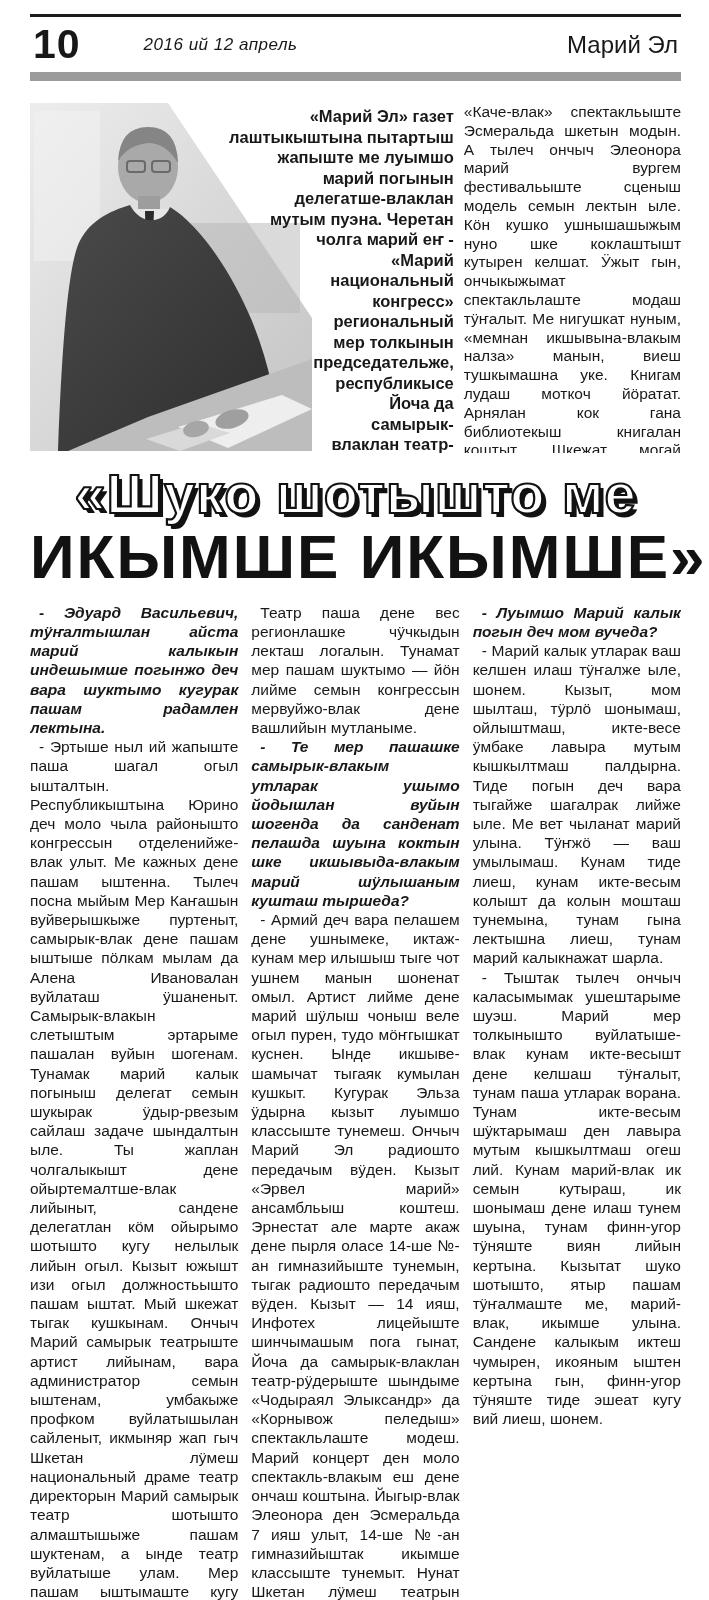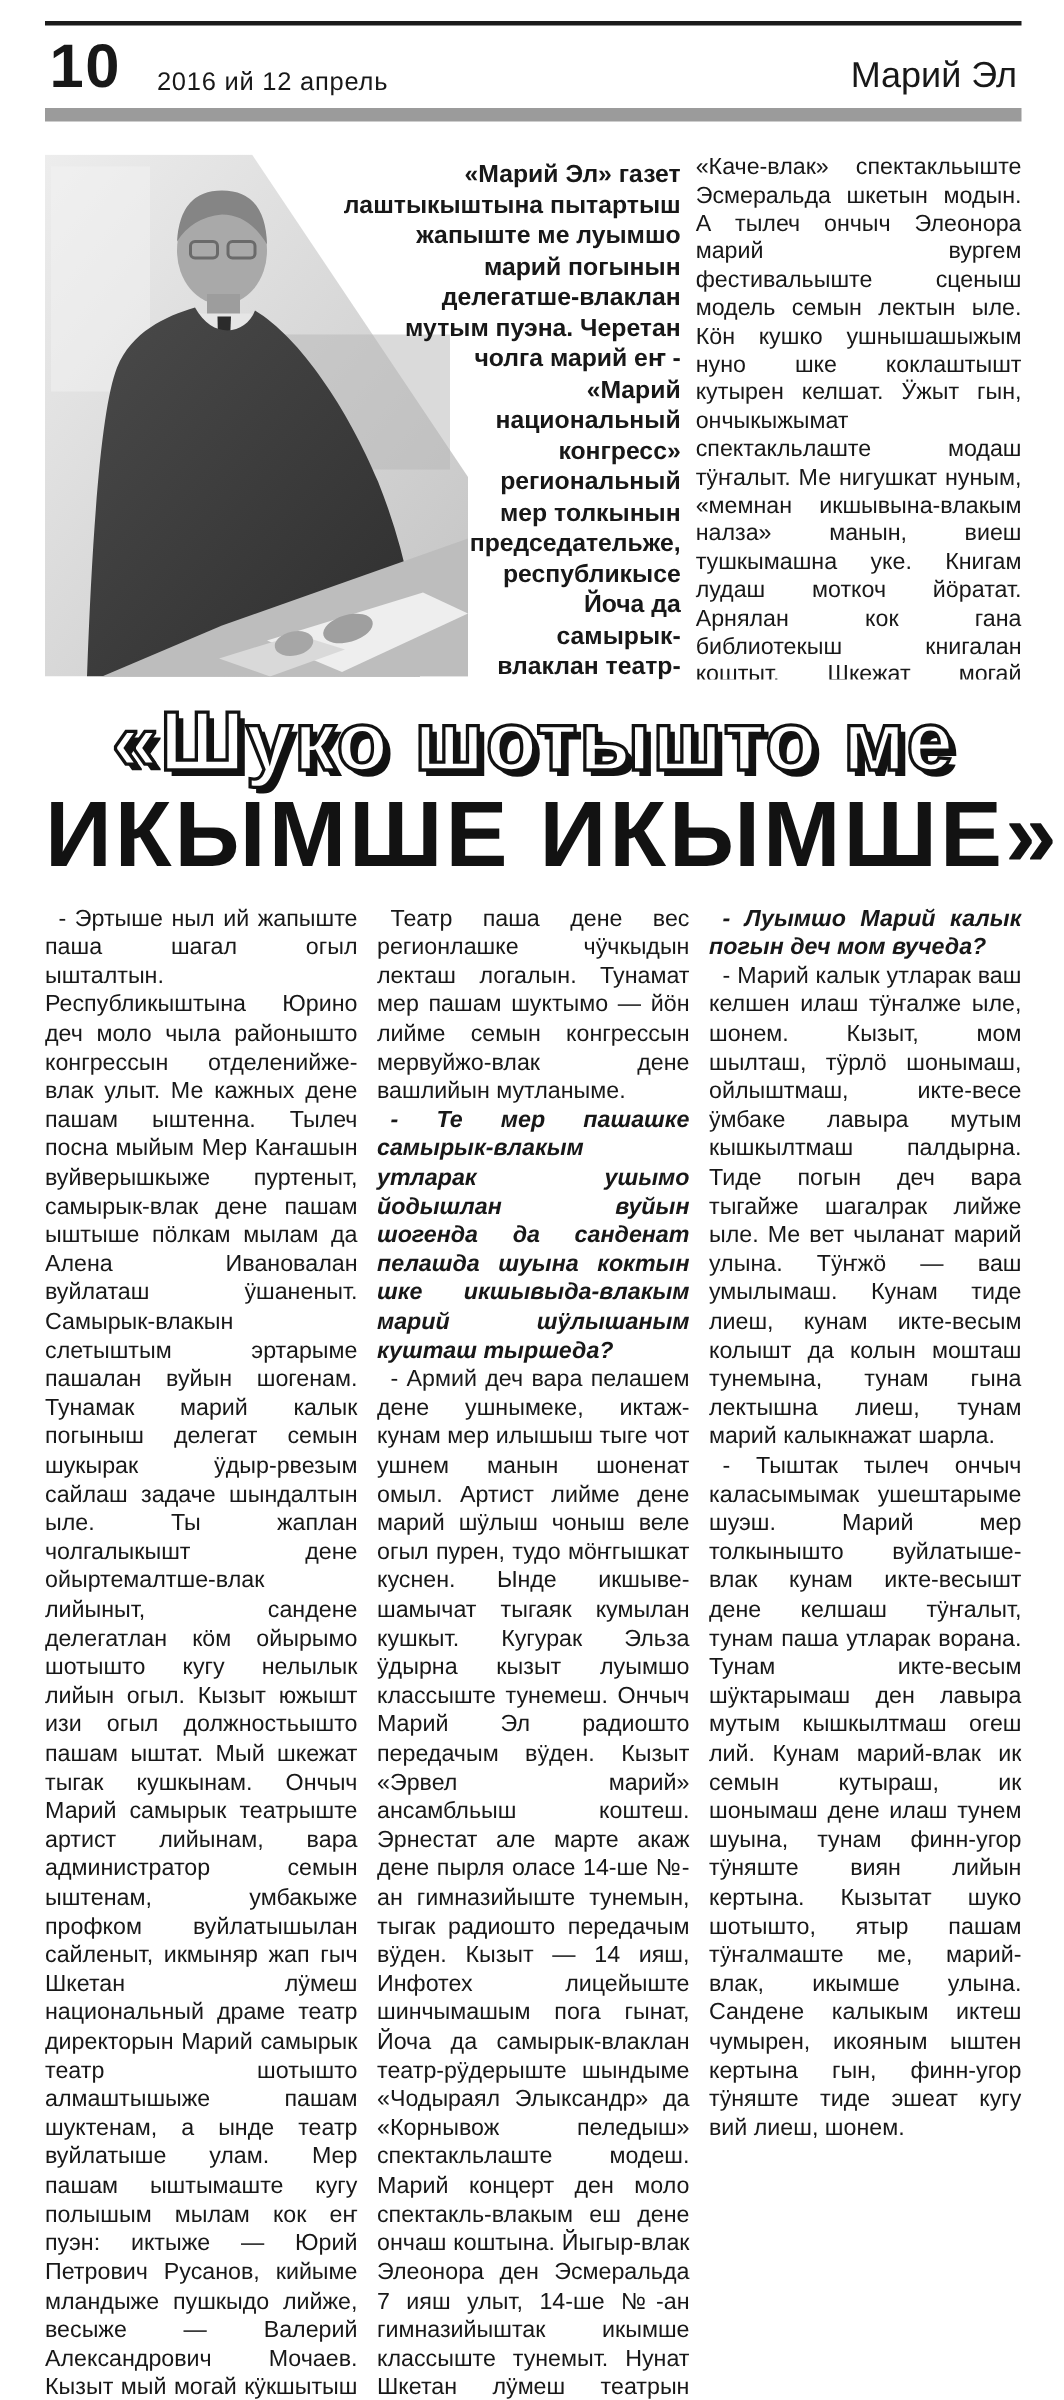--- a/index.html
+++ b/index.html
@@ -3,23 +3,23 @@
 <meta charset="utf-8">
 <style>
   html,body{margin:0;padding:0;}
   body{
     width:709px;height:1600px;overflow:hidden;background:#ffffff;color:#181818;
     font-family:"Liberation Sans","DejaVu Sans",sans-serif;
     -webkit-font-smoothing:antialiased;
   }
   .page{padding:14px 28px 0 30px;}
   .toprule{height:3px;background:#1b1b1b;}
-  .header-row{display:flex;align-items:flex-end;padding:7px 3px 3px 3px;}
+  .header-row{display:flex;align-items:center;padding:7px 3px 3px 3px;gap:23px;}
   .page-num{font-size:41px;font-weight:bold;letter-spacing:1px;line-height:1;}
-  .issue-date{font-size:17px;margin-left:24px;letter-spacing:.5px;}
+  .issue-date{font-size:17px;margin-left:40px;letter-spacing:.5px;font-style:italic;}
   .masthead{margin-left:auto;font-size:24px;}
   .graybar{height:9px;background:#9b9b9b;margin-top:4px;margin-bottom:22px;}
 
   .top-section{display:flex;gap:10px;height:350px;overflow:hidden;}
   .photo-lead{width:437px;}
   .photo{
     float:left;width:282px;height:348px;
     shape-outside:polygon(0px 0px,138px 0px,282px 215px,282px 348px,0px 348px);
     shape-margin:10px;
   }
@@ -102,20 +102,21 @@
       </div>
   </div>
 
   <div class="headline">
     <div class="headline-line1">«Шуко шотышто ме</div>
     <div class="headline-line2">ИКЫМШЕ ИКЫМШЕ»</div>
   </div>
 
   <div class="columns">
     <div class="col">
+        <p class="para question">- Эдуард Васильевич, тӱҥалтышлан айста марий калыкын индешымше погынжо деч вара шуктымо кугурак пашам радамлен лектына.</p>
         <p class="para">- Эртыше ныл ий жапыште паша шагал огыл ышталтын. Республикыштына Юрино деч моло чыла районышто конгрессын отделенийже-влак улыт. Ме кажных дене пашам ыштенна. Тылеч посна мыйым Мер Каҥашын вуйверышкыже пуртеныт, самырык-влак дене пашам ыштыше пӧлкам мылам да Алена Ивановалан вуйлаташ ӱшаненыт. Самырык-влакын слетыштым эртарыме пашалан вуйын шогенам. Тунамак марий калык погыныш делегат семын шукырак ӱдыр-рвезым сайлаш задаче шындалтын ыле. Ты жаплан чолгалыкышт дене ойыртемалтше-влак лийыныт, сандене делегатлан кӧм ойырымо шотышто кугу нелылык лийын огыл. Кызыт южышт изи огыл должностьышто пашам ыштат. Мый шкежат тыгак кушкынам. Ончыч Марий самырык театрыште артист лийынам, вара администратор семын ыштенам, умбакыже профком вуйлатышылан сайленыт, икмыняр жап гыч Шкетан лӱмеш национальный драме театр директорын Марий самырык театр шотышто алмаштышыже пашам шуктенам, а ынде театр вуйлатыше улам. Мер пашам ыштымаште кугу полышым мылам кок еҥ пуэн: иктыже — Юрий Петрович Русанов, кийыме мландыже пушкыдо лийже, весыже — Валерий Александрович Мочаев. Кызыт мый могай кӱкшытыш шуынам — тиде нунын надырышт. Ик жаплан театр</p>
       </div>
     <div class="col">
         <p class="para">Театр паша дене вес регионлашке чӱчкыдын лекташ логалын. Тунамат мер пашам шуктымо — йӧн лийме семын конгрессын мервуйжо-влак дене вашлийын мутланыме.</p>
         <p class="para question">- Те мер пашашке самырык-влакым утларак ушымо йодышлан вуйын шогенда да санденат пелашда шуына коктын шке икшывыда-влакым марий шӱлышаным кушташ тыршеда?</p>
         <p class="para">- Армий деч вара пелашем дене ушнымеке, иктаж-кунам мер илышыш тыге чот ушнем манын шоненат омыл. Артист лийме дене марий шӱлыш чоныш веле огыл пурен, тудо мӧҥгышкат куснен. Ынде икшыве-шамычат тыгаяк кумылан кушкыт. Кугурак Эльза ӱдырна кызыт луымшо классыште тунемеш. Ончыч Марий Эл радиошто передачым вӱден. Кызыт «Эрвел марий» ансамбльыш коштеш. Эрнестат але марте акаж дене пырля оласе 14-ше №-ан гимназийыште тунемын, тыгак радиошто передачым вӱден. Кызыт — 14 ияш, Инфотех лицейыште шинчымашым пога гынат, Йоча да самырык-влаклан театр-рӱдерыште шындыме «Чодыраял Элыксандр» да «Корнывож пеледыш» спектакльлаште модеш. Марий концерт ден моло спектакль-влакым еш дене ончаш коштына. Йыгыр-влак Элеонора ден Эсмеральда 7 ияш улыт, 14-ше №-ан гимназийыштак икымше классыште тунемыт. Нунат Шкетан лӱмеш театрын спектакльлаштыже модыт. «Пысман коремыште» коктынат изирак рольым чоҥеныт,</p>
       </div>
     <div class="col">
       <div>
           <p class="para question">- Луымшо Марий калык погын деч мом вучеда?</p>

